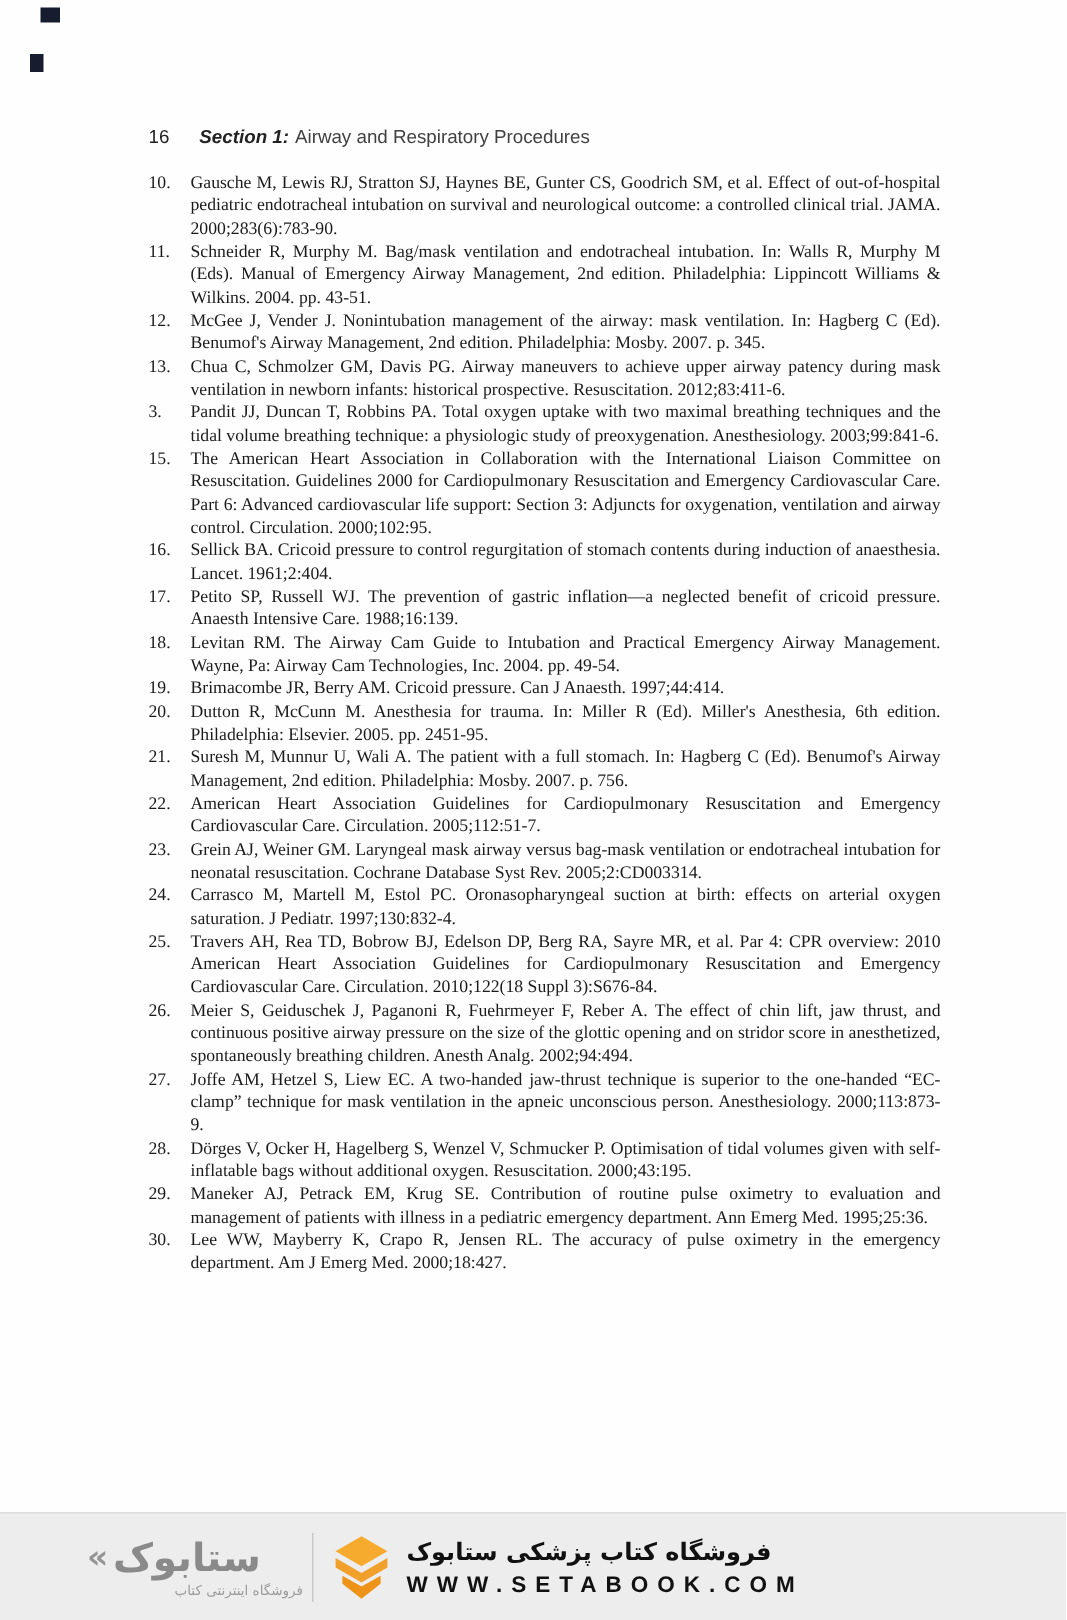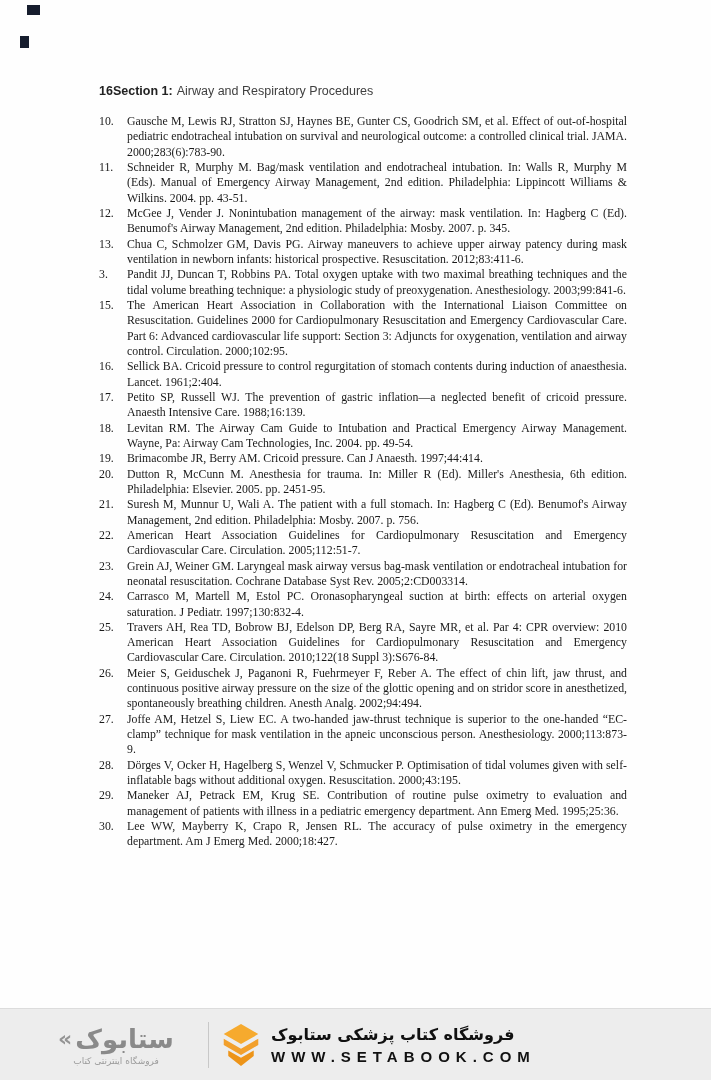--- a/index.html
+++ b/index.html
@@ -20,22 +20,22 @@
   .mark2 { left: 20px; top: 36px; width: 9px;  height: 12px; }
 
   .running-head {
     position: absolute;
     left: 99px; right: 86px; top: 84px;
     font-family: "Liberation Sans", sans-serif;
     font-size: 12.5px;
     color: #222;
     white-space: nowrap;
   }
-  .running-head .page-num { font-weight: bold; margin-right: 0; }
-  .running-head .section-label { font-weight: bold; }
+  .running-head .page-num { font-weight: normal; margin-right: 20px; }
+  .running-head .section-label { font-weight: bold; font-style: italic; }
   .running-head .section-title { font-weight: normal; color: #404040; margin-left: 4px; text-align: right; }
 
   .refs {
     position: absolute;
     left: 99px; right: 84px; top: 114px;
     list-style: none;
     font-size: 11.8px;
     line-height: 1.3;
     color: #1a1a1a;
   }
@@ -68,21 +68,21 @@
     justify-content: center;
     font-family: "DejaVu Sans", sans-serif;
     color: #8a8a8a;
   }
   .logo-chevron { font-size: 22px; font-weight: bold; margin-right: 3px; color: #949494; }
   .logo-name { font-size: 26px; font-weight: bold; }
   .logo-sub {
     font-family: "DejaVu Sans", sans-serif;
     font-size: 9px;
     color: #9b9b9b;
-    text-align: center;
+    text-align: right;
     margin-top: 2px;
   }
   .footer-divider {
     width: 1px; height: 46px;
     background: #c8c8c8;
     margin: 0 12px 0 6px;
     flex: 0 0 auto;
   }
   .diamond-icon { flex: 0 0 auto; margin-right: 10px; }
   .footer-right { flex: 1; text-align: left; padding-right: 4px; }

